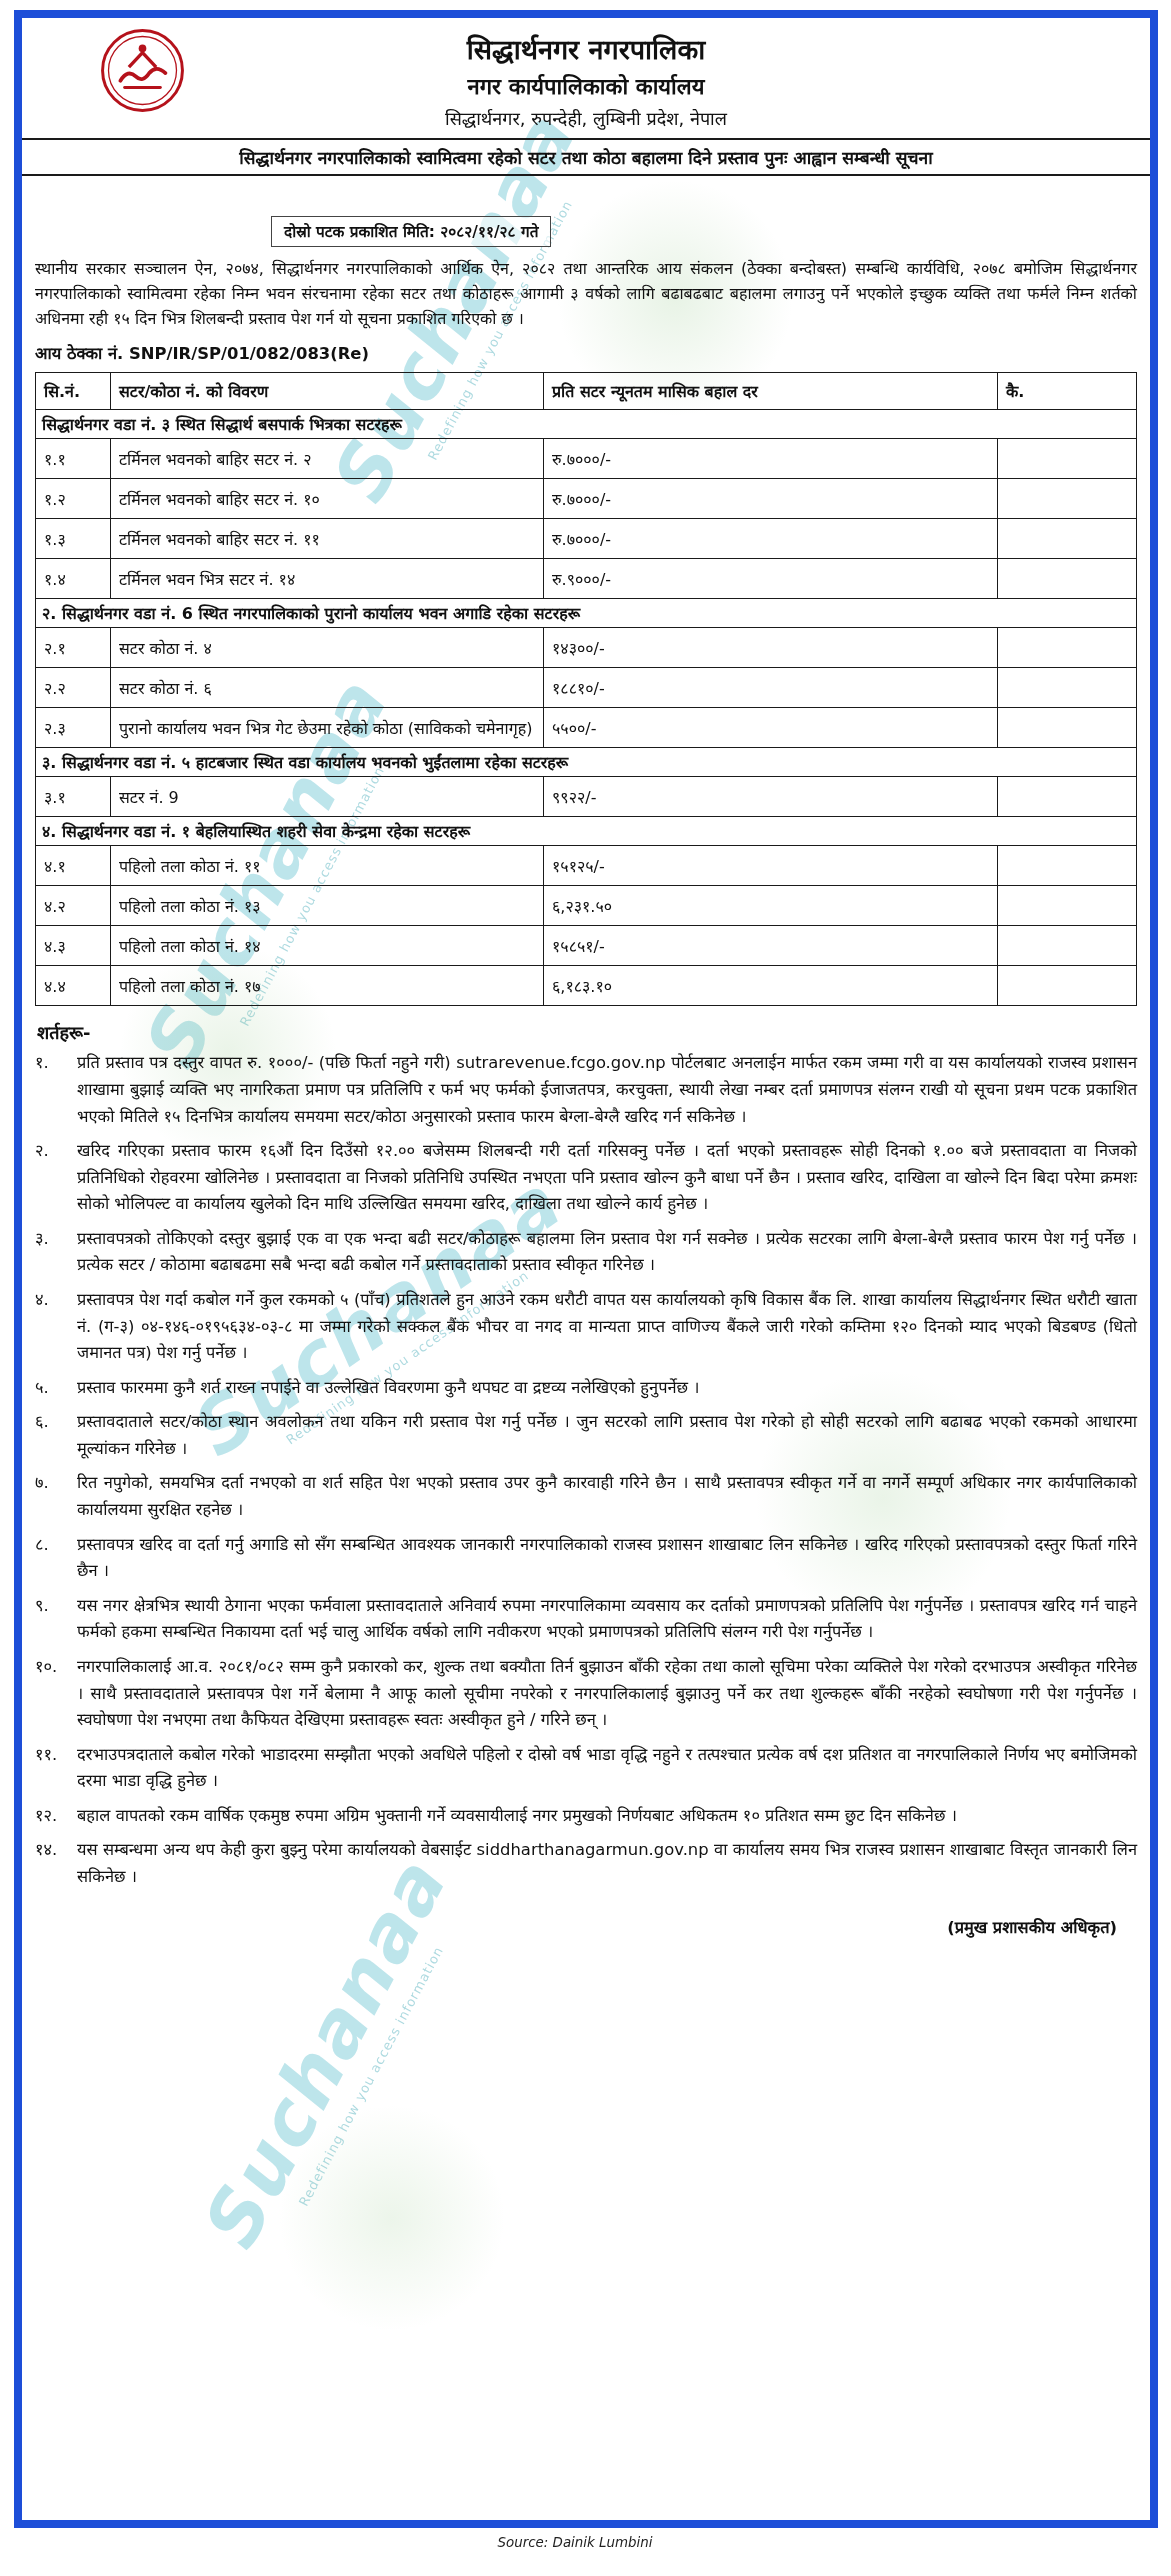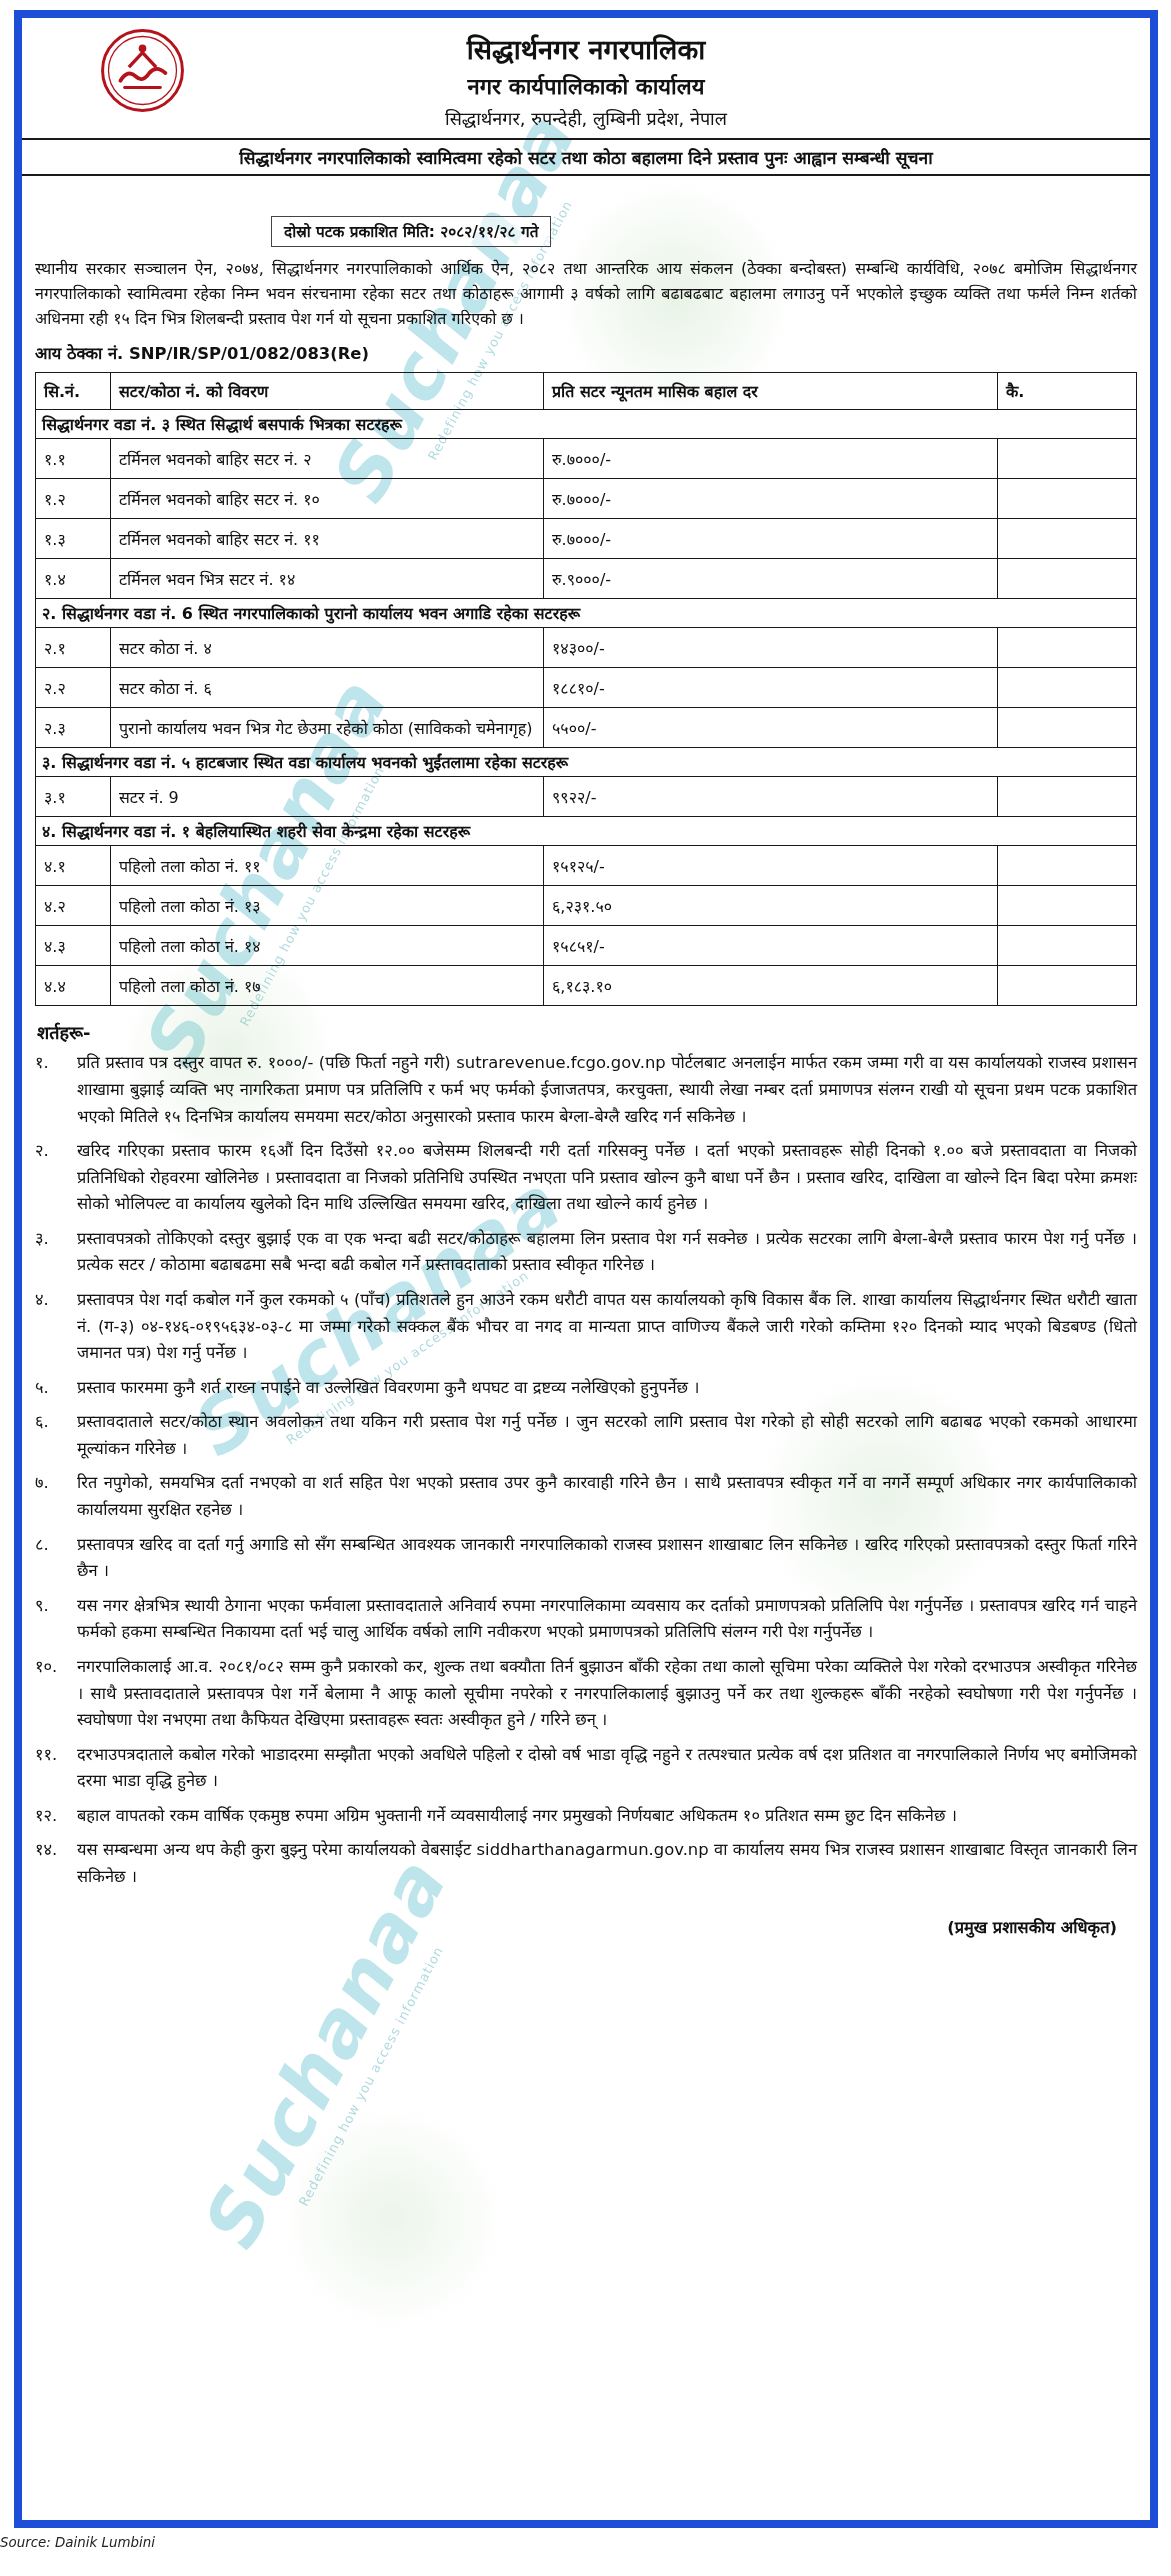--- a/index.html
+++ b/index.html
@@ -54,21 +54,21 @@
   col.c-desc { width:433px; }
   col.c-rate { width:454px; }
   col.c-rem  { width:auto; }
 
   .cond-title { font-weight:bold; font-size:18px; margin:14px 0 6px 2px; }
   .cond { display:flex; margin-bottom:8px; font-size:16.4px; line-height:1.62; }
   .cond .cno   { flex:0 0 42px; width:42px; }
   .cond .ctext { flex:1; text-align:justify; }
 
   .sig { text-align:right; font-weight:bold; font-size:16.4px; padding:16px 20px 18px 0; }
-  .source { position:relative; z-index:1; text-align:left; font-style:italic; font-size:13.4px; padding:7px 22px 8px 0; color:#222; }
+  .source { position:relative; z-index:1; text-align:center; font-style:italic; font-size:13.4px; padding:7px 22px 8px 0; color:#222; }
 </style>
 </head>
 <body>
 
 <div class="sheet">
 
   <div class="wm wm1">
     <div class="wtext">Suchanaa</div>
     <div class="wtag">Redefining how you access information</div>
   </div>

